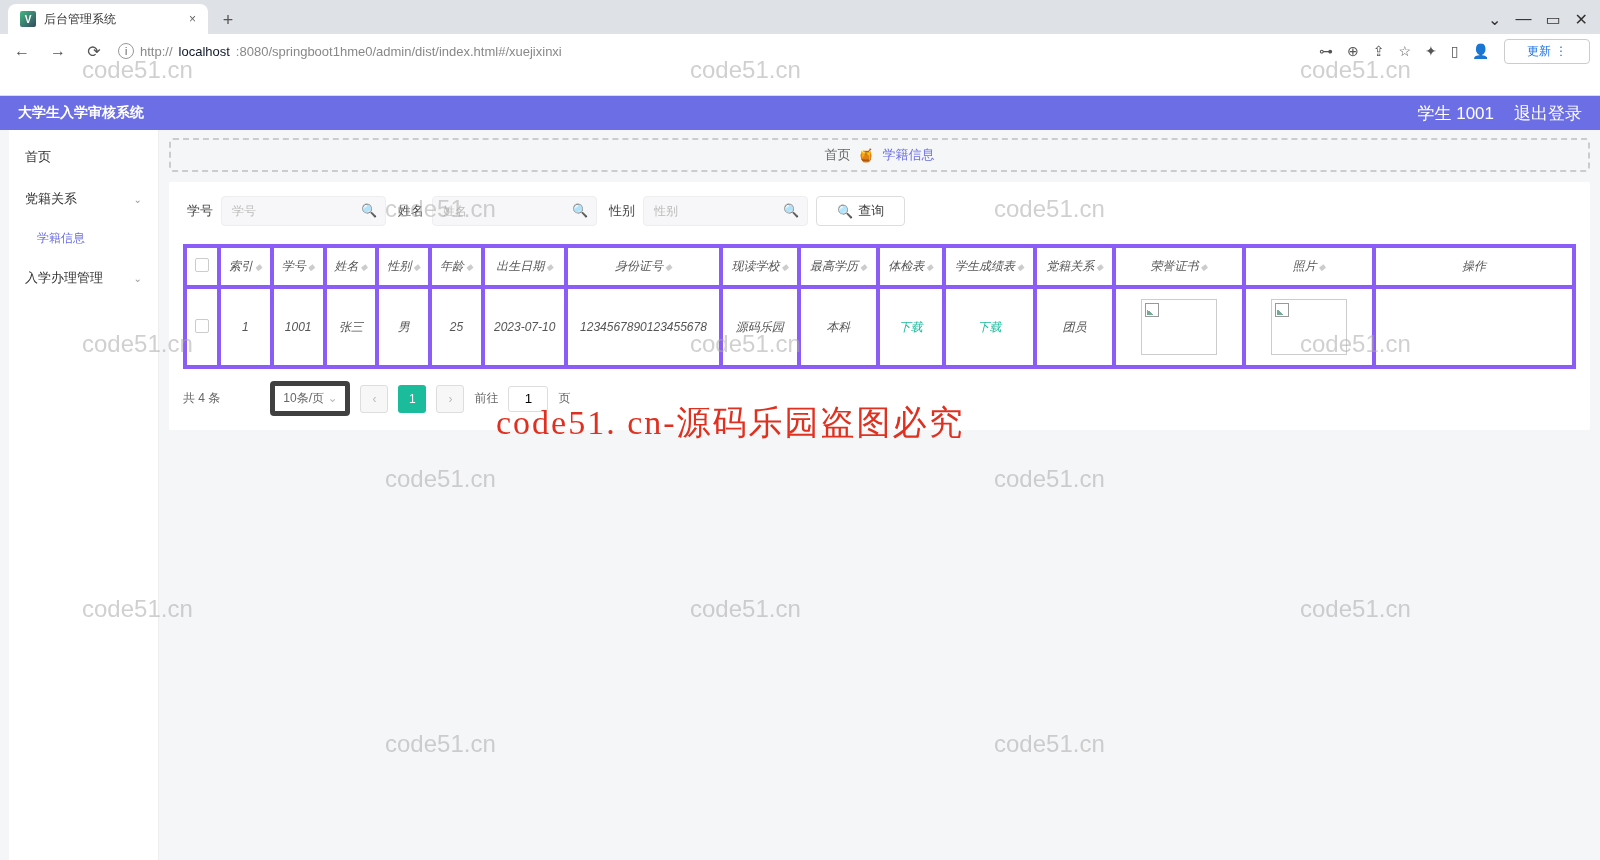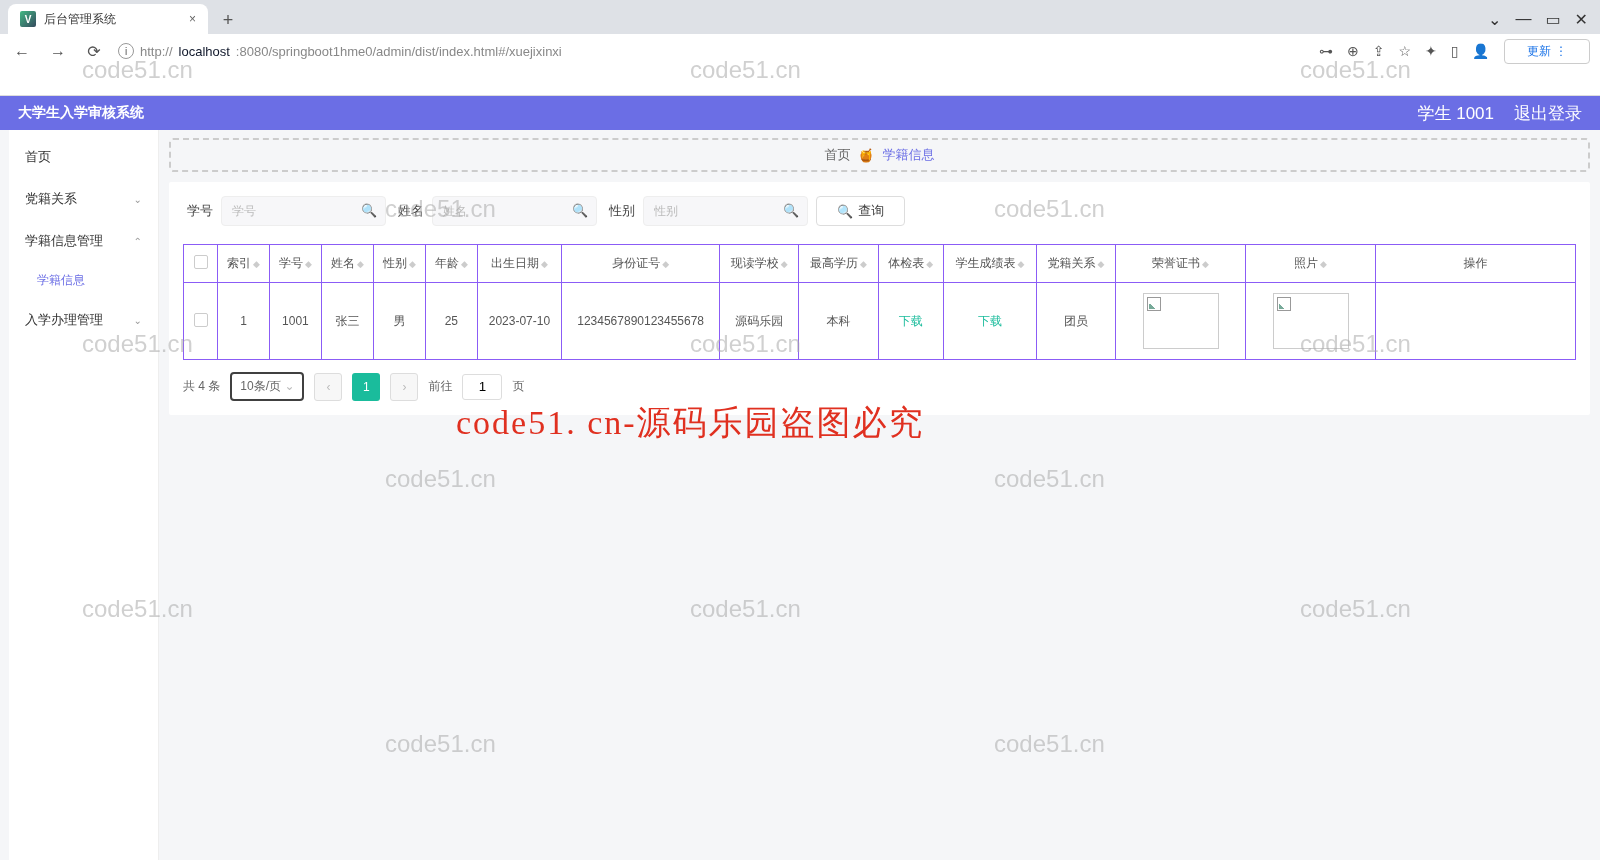--- a/index.html
+++ b/index.html
@@ -37,30 +37,30 @@
 .breadcrumb-cur { color: #6b6ee5; }
 .content-card { background: #fff; margin: 10px; border-radius: 2px; padding: 14px; }
 .search-row { display: flex; align-items: center; gap: 8px; }
 .s-label { font-size: 13px; color: #444; margin-left: 4px; }
 .s-input-wrap { position: relative; }
 .s-input { height: 30px; width: 165px; border: 1px solid #eee; background: #f7f7f9; border-radius: 4px; padding: 0 28px 0 10px; font-size: 12px; color: #666; }
 .s-input::placeholder { color: #bbb; }
 .s-search-ico { position: absolute; right: 8px; top: 7px; color: #bbb; font-size: 13px; }
 .query-btn { height: 30px; padding: 0 20px; background: #fff; border: 1px solid #ddd; border-radius: 4px; font-size: 13px; color: #444; display: flex; align-items: center; gap: 5px; cursor: pointer; }
 .table { margin-top: 18px; border: 1px solid #eee; border-collapse: collapse; width: 100%; font-size: 12px; }
-.table th, .table td { border: 1px solid #8b5cf6; padding: 10px 6px; text-align: center; color: #555; }
+.table th, .table td { border: 4px solid #8b5cf6; padding: 10px 6px; text-align: center; color: #555; font-style: italic; }
 .table th { font-weight: normal; background: #fff; }
 .sort-arrows { color: #ccc; font-size: 9px; margin-left: 2px; }
 .cb { width: 14px; height: 14px; border: 1px solid #ccc; border-radius: 2px; display: inline-block; }
 .dl-link { color: #1abc9c; cursor: pointer; }
 .img-ph { width: 76px; height: 56px; border: 1px solid #ccc; display: inline-flex; align-items: flex-start; justify-content: flex-start; padding: 3px; }
 .img-ico { width: 14px; height: 14px; border: 1px solid #999; position: relative; }
 .img-ico::after { content: ""; position: absolute; bottom: 1px; left: 1px; right: 1px; height: 5px; background: linear-gradient(45deg,#7a9 40%,transparent 40%); }
 .pager { margin-top: 12px; display: flex; align-items: center; gap: 10px; font-size: 12px; color: #666; }
-.pg-select { border: 2px solid #404040; border-radius: 4px; padding: 4px 8px; background: #fff; }
+.pg-select { border: 5px solid #404040; border-radius: 4px; padding: 4px 8px; background: #fff; margin-left: 40px; }
 .pg-btn { width: 28px; height: 28px; border: 1px solid #ddd; border-radius: 3px; background: #f7f7f7; display: flex; align-items: center; justify-content: center; color: #bbb; }
 .pg-num { width: 28px; height: 28px; background: #1abc9c; color: #fff; border-radius: 3px; display: flex; align-items: center; justify-content: center; }
 .pg-input { width: 40px; height: 26px; border: 1px solid #ddd; border-radius: 3px; text-align: center; }
 .watermark { position: absolute; color: #aaa; font-size: 24px; opacity: 0.55; pointer-events: none; z-index: 5; }
 .watermark-red { position: absolute; color: #e03020; font-size: 34px; font-family: "SimSun", serif; z-index: 6; pointer-events: none; letter-spacing: 2px; }
 </style>
 </head>
 <body>
 
 <div class="browser-chrome">
@@ -113,24 +113,20 @@
     </div>
   </div>
   <div class="app-body">
     <div class="sidebar">
       <div class="side-item">
           <span>首页</span>
         </div>
       <div class="side-item">
           <span>党籍关系</span>
           <span class="chevron">⌄</span>
-        </div>
-      <div class="side-item">
-          <span>学籍信息管理</span>
-          <span class="chevron">⌃</span>
         </div>
       <div class="side-sub"><span>学籍信息</span></div>
       <div class="side-item">
           <span>入学办理管理</span>
           <span class="chevron">⌄</span>
         </div>
     </div>
     <div class="main">
       <div class="breadcrumb-wrap">
         <span class="breadcrumb-home">首页</span>
@@ -221,13 +217,13 @@
 <span class="watermark" style="top:330px;left:82px">code51.cn</span>
 <span class="watermark" style="top:330px;left:690px">code51.cn</span>
 <span class="watermark" style="top:330px;left:1300px">code51.cn</span>
 <span class="watermark" style="top:465px;left:385px">code51.cn</span>
 <span class="watermark" style="top:465px;left:994px">code51.cn</span>
 <span class="watermark" style="top:595px;left:82px">code51.cn</span>
 <span class="watermark" style="top:595px;left:690px">code51.cn</span>
 <span class="watermark" style="top:595px;left:1300px">code51.cn</span>
 <span class="watermark" style="top:730px;left:385px">code51.cn</span>
 <span class="watermark" style="top:730px;left:994px">code51.cn</span>
-<span class="watermark-red" style="top:400px;left:456px">code51. cn-源码乐园盗图必究</span>
+<span class="watermark-red" style="top:400px;left:496px">code51. cn-源码乐园盗图必究</span>
 
 </body></html>

